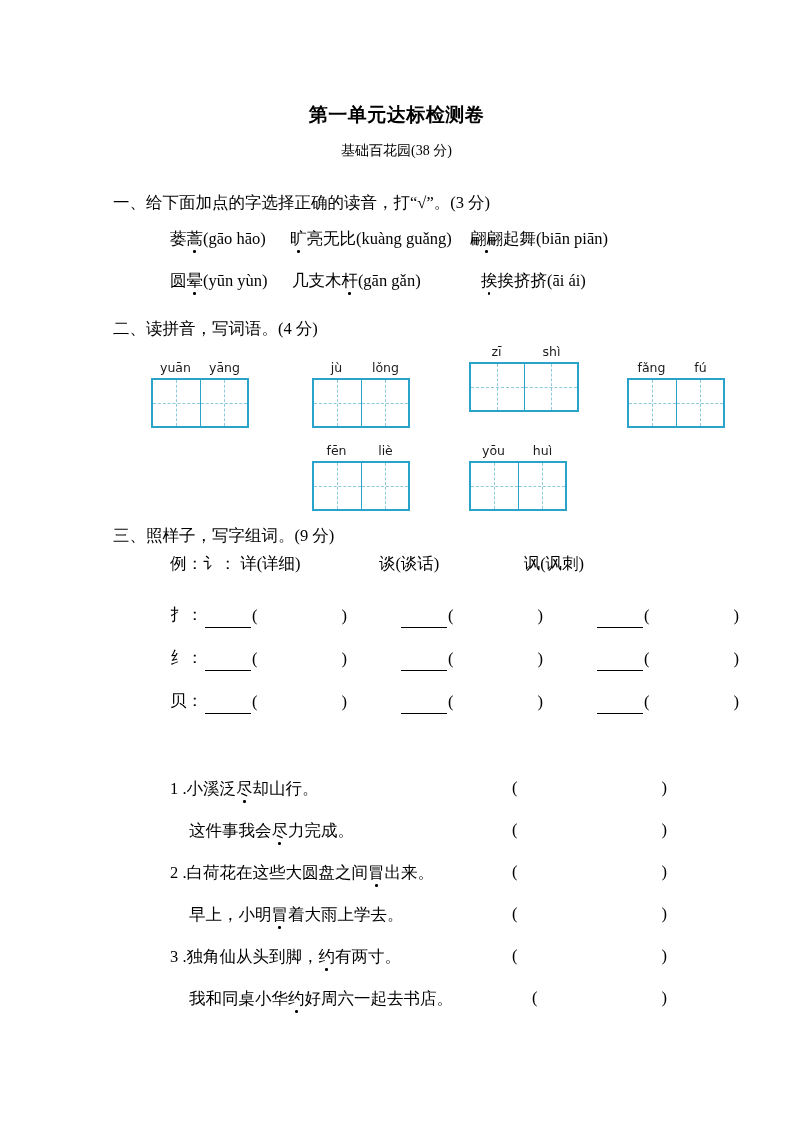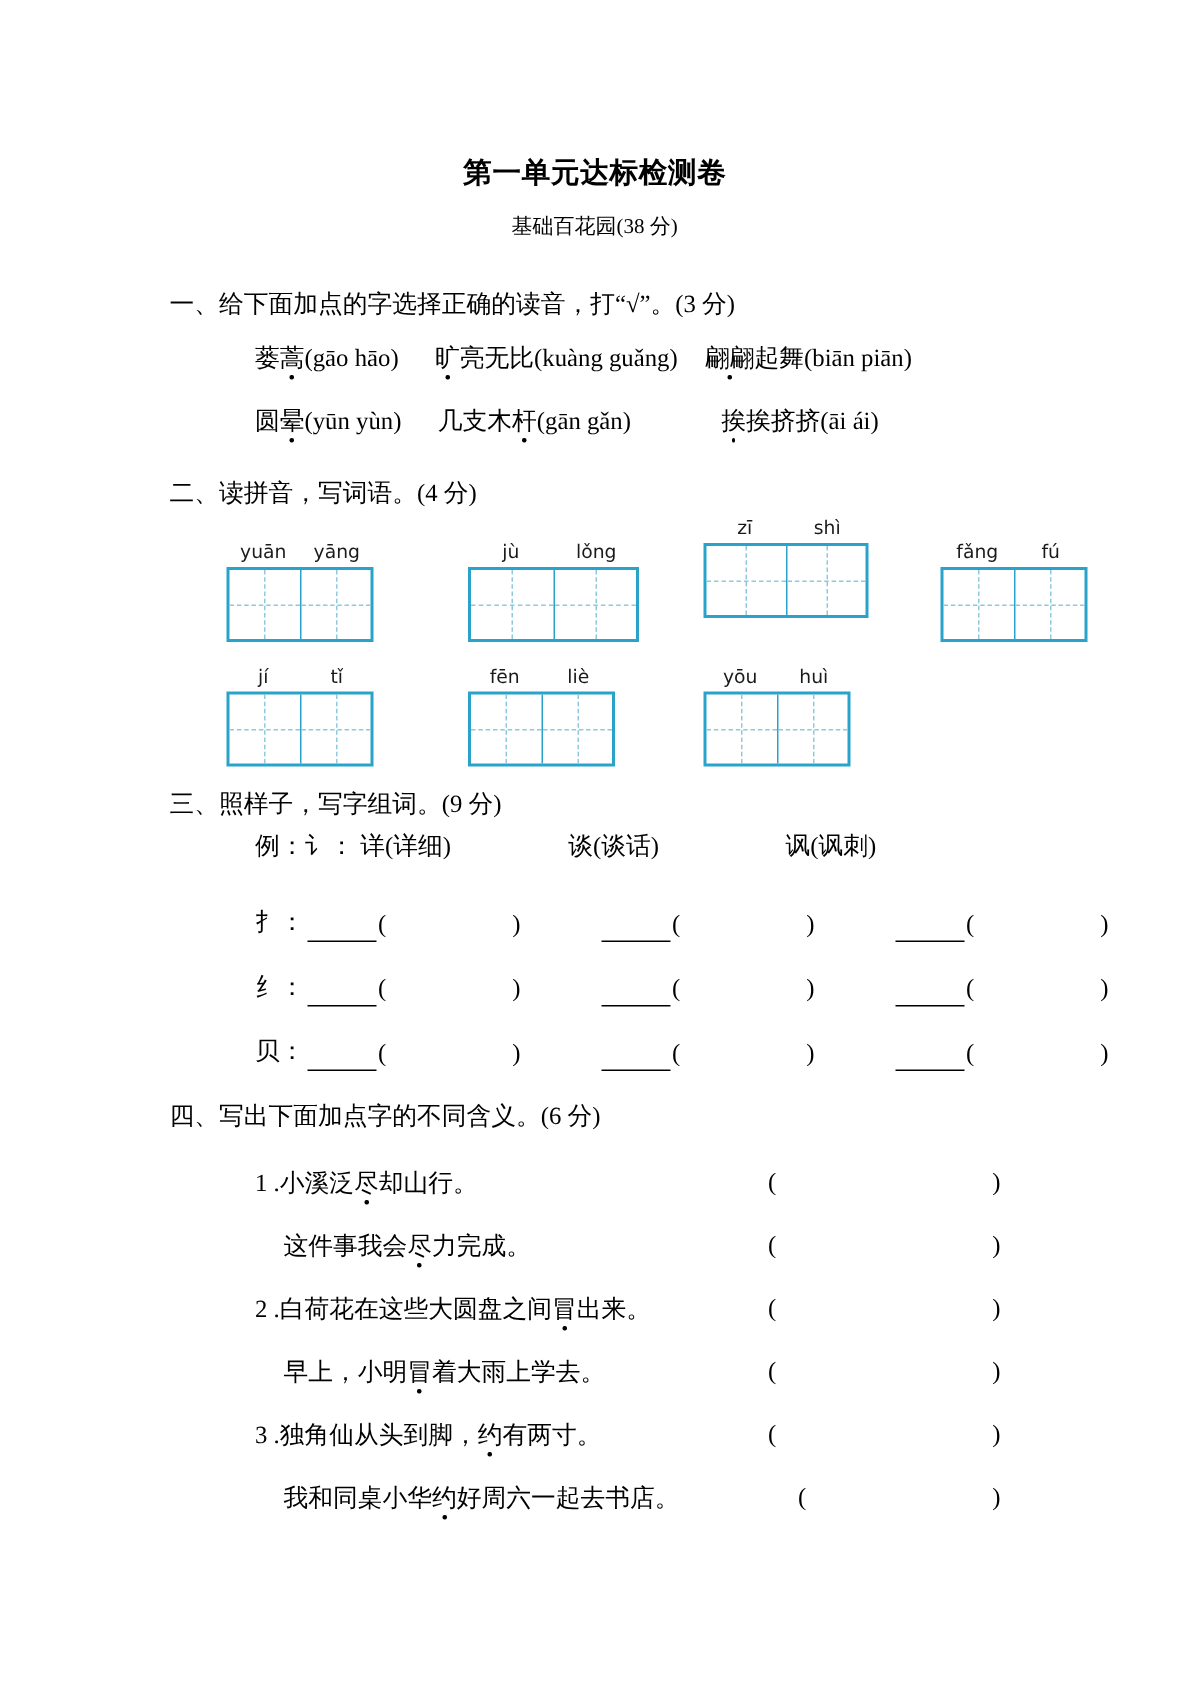--- a/index.html
+++ b/index.html
@@ -182,21 +182,21 @@
     <div class="py-label">
       <span>yuān</span>
       <span>yāng</span>
     </div>
     <div class="tzg">
       <div class="cell"></div>
       <div class="cell"></div>
     </div>
   </div>
 
-  <div class="grid-wrap" style="left:312px; top:360px; width:114px;">
+  <div class="grid-wrap" style="left:312px; top:360px; width:98px;">
     <div class="py-label">
       <span>jù</span>
       <span>lǒng</span>
     </div>
     <div class="tzg">
       <div class="cell"></div>
       <div class="cell"></div>
     </div>
   </div>
 
@@ -215,30 +215,20 @@
     <div class="py-label">
       <span>fǎng</span>
       <span>fú</span>
     </div>
     <div class="tzg">
       <div class="cell"></div>
       <div class="cell"></div>
     </div>
   </div>
 
-  <div class="grid-wrap" style="left:151px; top:443px; width:98px;">
-    <div class="py-label">
-      <span>jí</span>
-      <span>tǐ</span>
-    </div>
-    <div class="tzg">
-      <div class="cell"></div>
-      <div class="cell"></div>
-    </div>
-  </div>
 
   <div class="grid-wrap" style="left:312px; top:443px; width:98px;">
     <div class="py-label">
       <span>fēn</span>
       <span>liè</span>
     </div>
     <div class="tzg">
       <div class="cell"></div>
       <div class="cell"></div>
     </div>
@@ -317,21 +307,20 @@
       <span>(</span>
       <span class="paren-gap"></span>
       <span>)</span>
     <span class="grp-gap"></span>
     <span class="blank-u"></span>
       <span>(</span>
       <span class="paren-gap"></span>
       <span>)</span>
   </div>
 
-  <div class="sec-head" style="top:733px;">四、写出下面加点字的不同含义。(6 分)</div>
 
   <div class="s4row" style="left:170px; top:778px;">
     <span>1 .</span><span>小溪泛</span><span class="dotchar">尽</span><span>却山行。</span>
   </div>
   <div class="s4paren" style="left:512px; top:778px;">
     <span>(</span><span style="display:inline-block;width:144px;"></span><span>)</span>
   </div>
 
   <div class="s4row" style="left:189px; top:820px;">
     <span>这件事我会</span><span class="dotchar">尽</span><span>力完成。</span>

